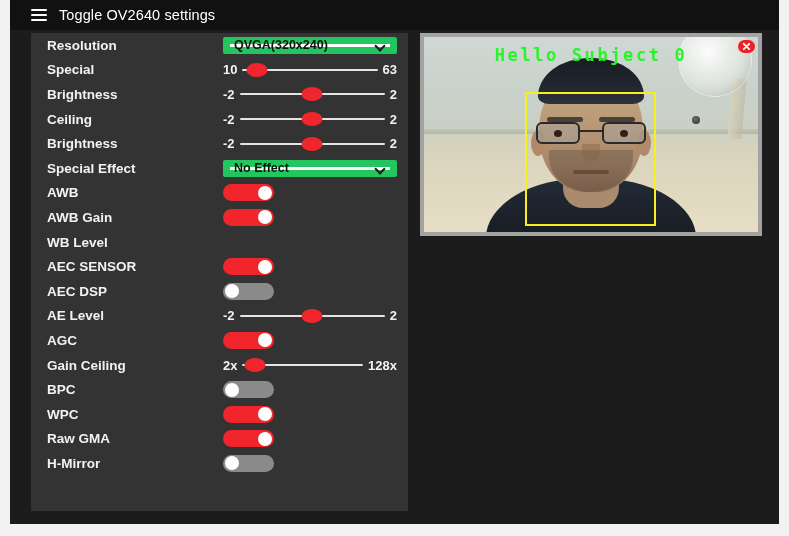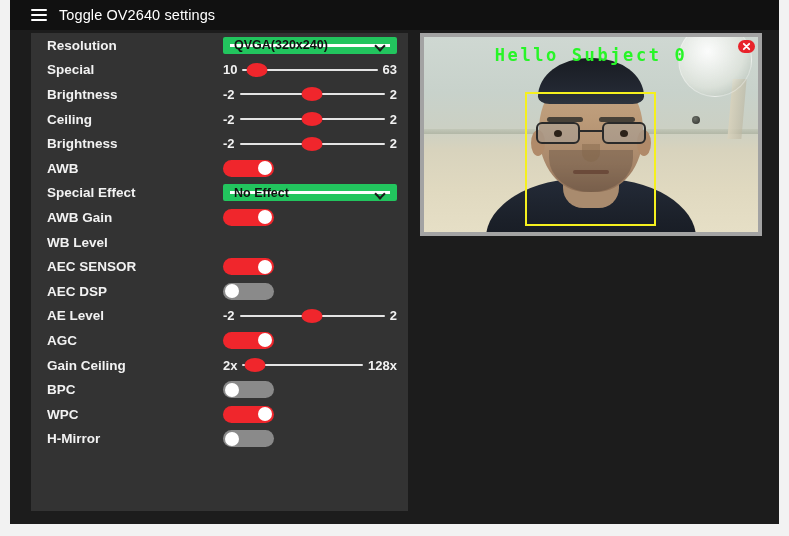--- a/index.html
+++ b/index.html
@@ -491,33 +491,33 @@
           <div class="slider-wrap">
             <span class="slider-min">-2</span>
             <div class="track">
               <div class="knob" style="left: 50%;"></div>
             </div>
             <span class="slider-max">2</span>
           </div>
         </div>
       </div>
       <div class="row">
-        <div class="row-label">AWB</div>
-        <div class="control">
-          <div class="toggle on">
-            <div class="thumb"></div>
-          </div>
-        </div>
-      </div>
-      <div class="row">
         <div class="row-label">Special Effect</div>
         <div class="control">
           <div class="select">
             <span class="select-value">No Effect</span>
             <span class="chev"></span>
+          </div>
+        </div>
+      </div>
+      <div class="row">
+        <div class="row-label">AWB</div>
+        <div class="control">
+          <div class="toggle on">
+            <div class="thumb"></div>
           </div>
         </div>
       </div>
       <div class="row">
         <div class="row-label">AWB Gain</div>
         <div class="control">
           <div class="toggle on">
             <div class="thumb"></div>
           </div>
         </div>
@@ -576,20 +576,28 @@
       <div class="row">
         <div class="row-label">BPC</div>
         <div class="control">
           <div class="toggle">
             <div class="thumb"></div>
           </div>
         </div>
       </div>
       <div class="row">
         <div class="row-label">WPC</div>
+        <div class="control">
+          <div class="toggle on">
+            <div class="thumb"></div>
+          </div>
+        </div>
+      </div>
+      <div class="row">
+        <div class="row-label">Raw GMA</div>
         <div class="control">
           <div class="toggle on">
             <div class="thumb"></div>
           </div>
         </div>
       </div>
       <div class="row">
         <div class="row-label">H-Mirror</div>
         <div class="control">
           <div class="toggle">

